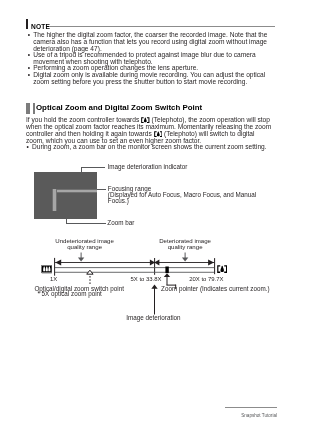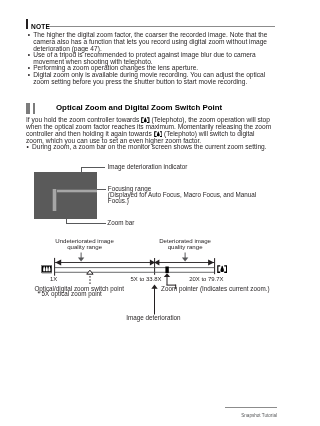--- a/index.html
+++ b/index.html
@@ -16,21 +16,21 @@
   ul.bullets{list-style:none;margin:0;padding:0;position:absolute;}
   ul.bullets li{position:relative;padding-left:6px;font-size:6.6px;line-height:6.66px;color:#231f20;letter-spacing:0px;}
   ul.bullets li:before{content:"\2022";position:absolute;left:0.6px;top:0;font-size:6.6px;}
 
   #notelist{left:27.2px;top:32.2px;width:241px;}
 
   
   .sect{position:absolute;left:25.8px;top:102.9px;height:11px;}
   .sect .b1{position:absolute;left:0;top:0;width:4px;height:11px;background:#7c7c7c;}
   .sect .b2{position:absolute;left:7.5px;top:0;width:1.3px;height:11px;background:#7c7c7c;}
-  .sect .t{position:absolute;left:10.2px;top:0.6px;font-size:7.9px;font-weight:bold;white-space:nowrap;line-height:9.4px;color:#000;padding-left:20px;}
+  .sect .t{position:absolute;left:10.2px;top:0.6px;font-size:7.9px;font-weight:bold;white-space:nowrap;line-height:9.4px;color:#000;}
 
   .para{position:absolute;left:26px;top:117.1px;width:248px;font-size:6.6px;line-height:6.8px;color:#231f20;}
   .para .bl{display:block;padding-left:6px;position:relative;}
   .para .bl:before{content:"\2022";position:absolute;left:0.6px;top:0;}
 
   
   .tele{display:inline-block;width:8.6px;height:6.2px;vertical-align:-1.1px;position:relative;}
   .tele svg{display:block;}
 
   .footer-rule{position:absolute;right:23px;bottom:18px;width:52px;height:1px;background:#8c8c8c;}

